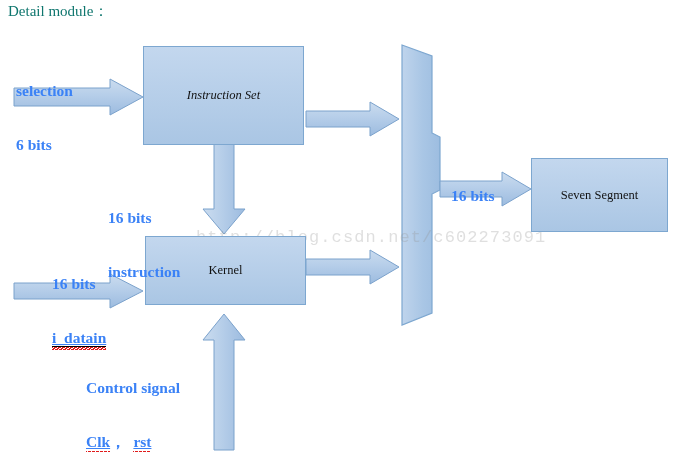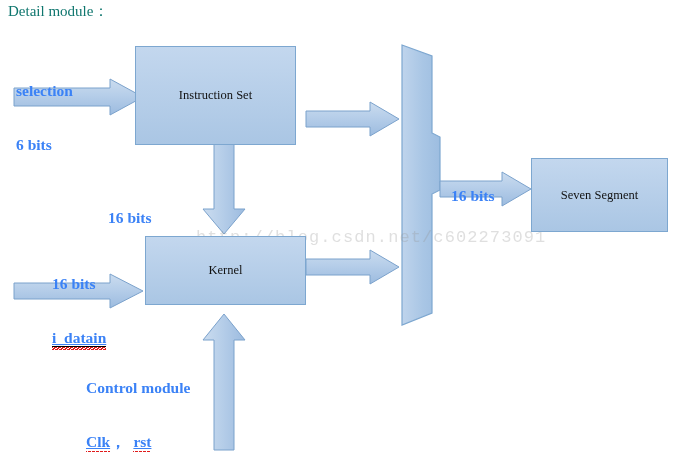--- a/index.html
+++ b/index.html
@@ -137,48 +137,49 @@
 
     <polygon points="306,259 370,259 370,250 399,267 370,284 370,275 306,275" fill="url(#gArrowH)" stroke="#7ba2cc" stroke-width="1"></polygon>
 
     <polygon points="214,450 214,340 203,340 224,314 245,340 234,340 234,450" fill="url(#gArrowV)" stroke="#7ba2cc" stroke-width="1"></polygon>
 
     <polygon points="440,181 502,181 502,172 531,189 502,206 502,197 440,197" fill="url(#gArrowH)" stroke="#7ba2cc" stroke-width="1"></polygon>
   </svg>
 
   <div class="watermark">http://blog.csdn.net/c602273091</div>
 
-  <div class="box" style="left:135px; top:46px; width:161px; height:99px;">
+  <div class="box" style="left:143px; top:46px; width:161px; height:99px;font-style:italic;">
     <span>Instruction Set</span>
   </div>
 
   <div class="box" style="left:145px; top:236px; width:161px; height:69px;">
     <span>Kernel</span>
   </div>
 
   <div class="box" style="left:531px; top:158px; width:137px; height:74px;">
     <span>Seven Segment</span>
   </div>
 
   <div class="lbl" style="left:16px; top:46px;">
     <div>selection</div>
     <div>6 bits</div>
   </div>
 
   <div class="lbl" style="left:108px; top:173px;">
     <div>16 bits</div>
+    <div>instruction</div>
   </div>
 
   <div class="lbl" style="left:52px; top:239px;">
     <div>16 bits</div>
     <div><span class="sq u-line">i_datain</span></div>
   </div>
 
   <div class="lbl" style="left:86px; top:343px;">
-    <div>Control module</div>
+    <div>Control signal</div>
     <div><span class="sq">Clk</span><span>，  </span><span class="sq">rst</span></div>
   </div>
 
   <div class="lbl" style="left:451px; top:151px;">
     <div>16 bits</div>
   </div>
 
 </div>
 
 </body></html>

